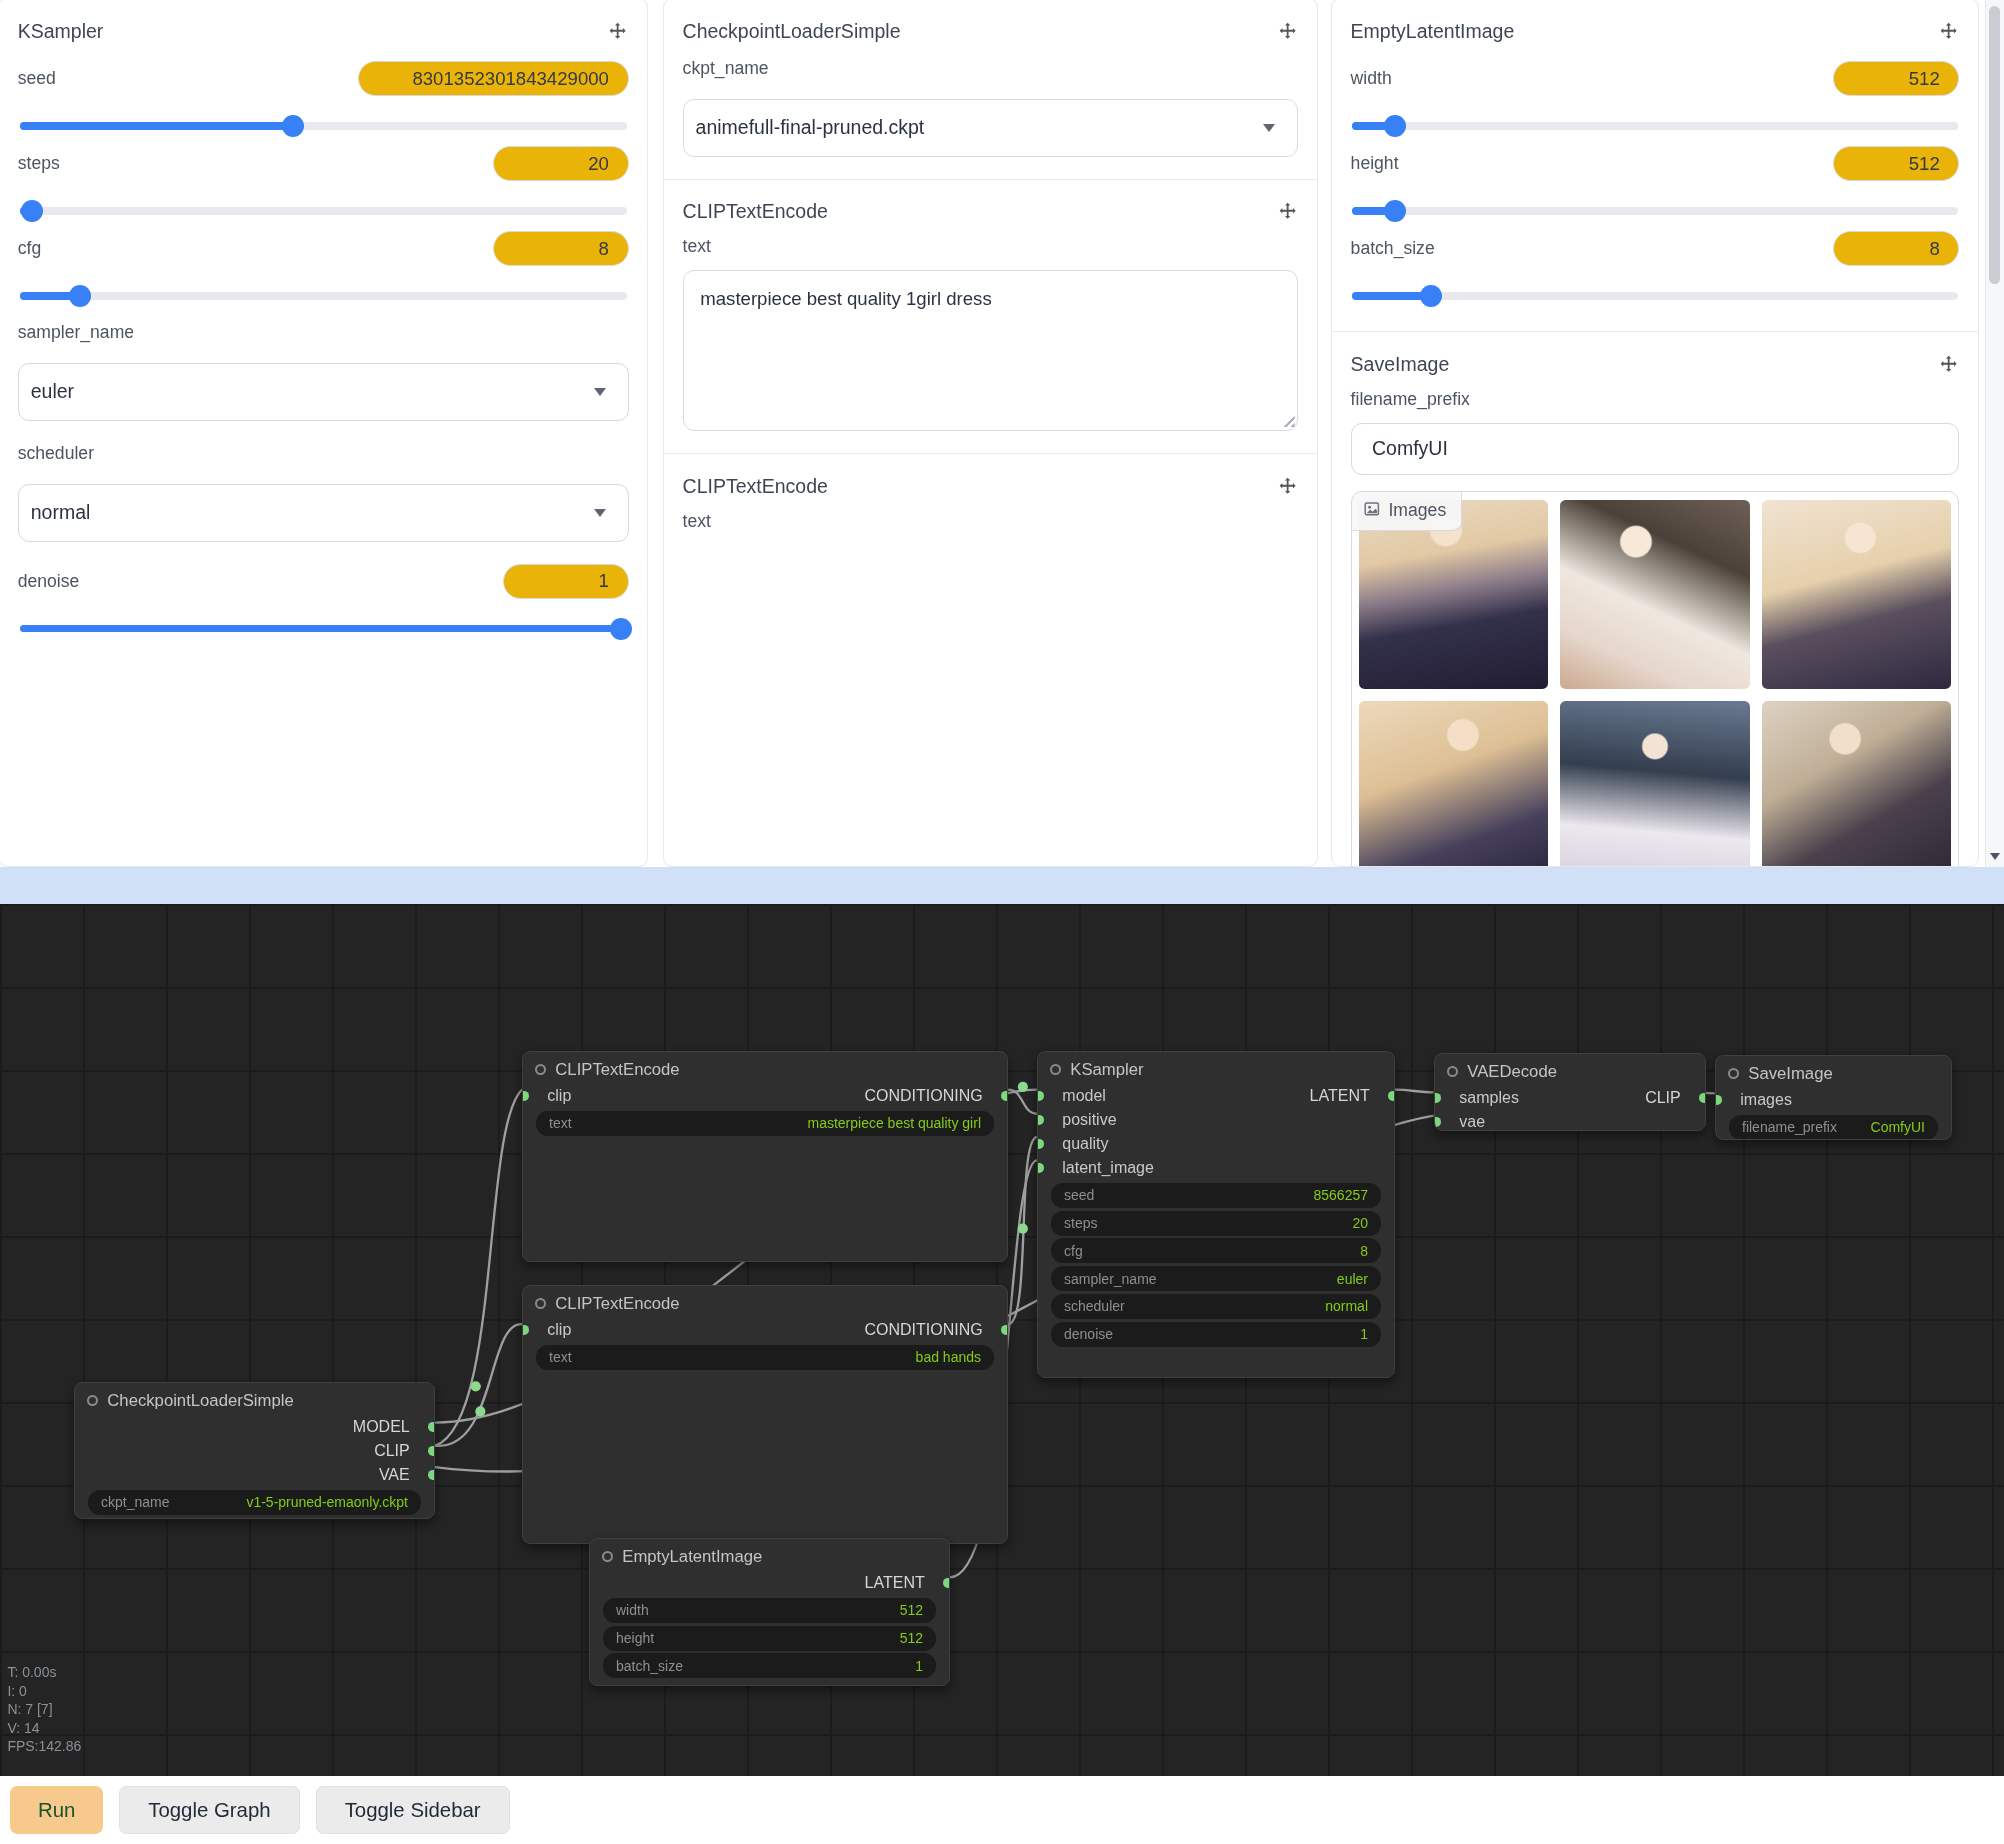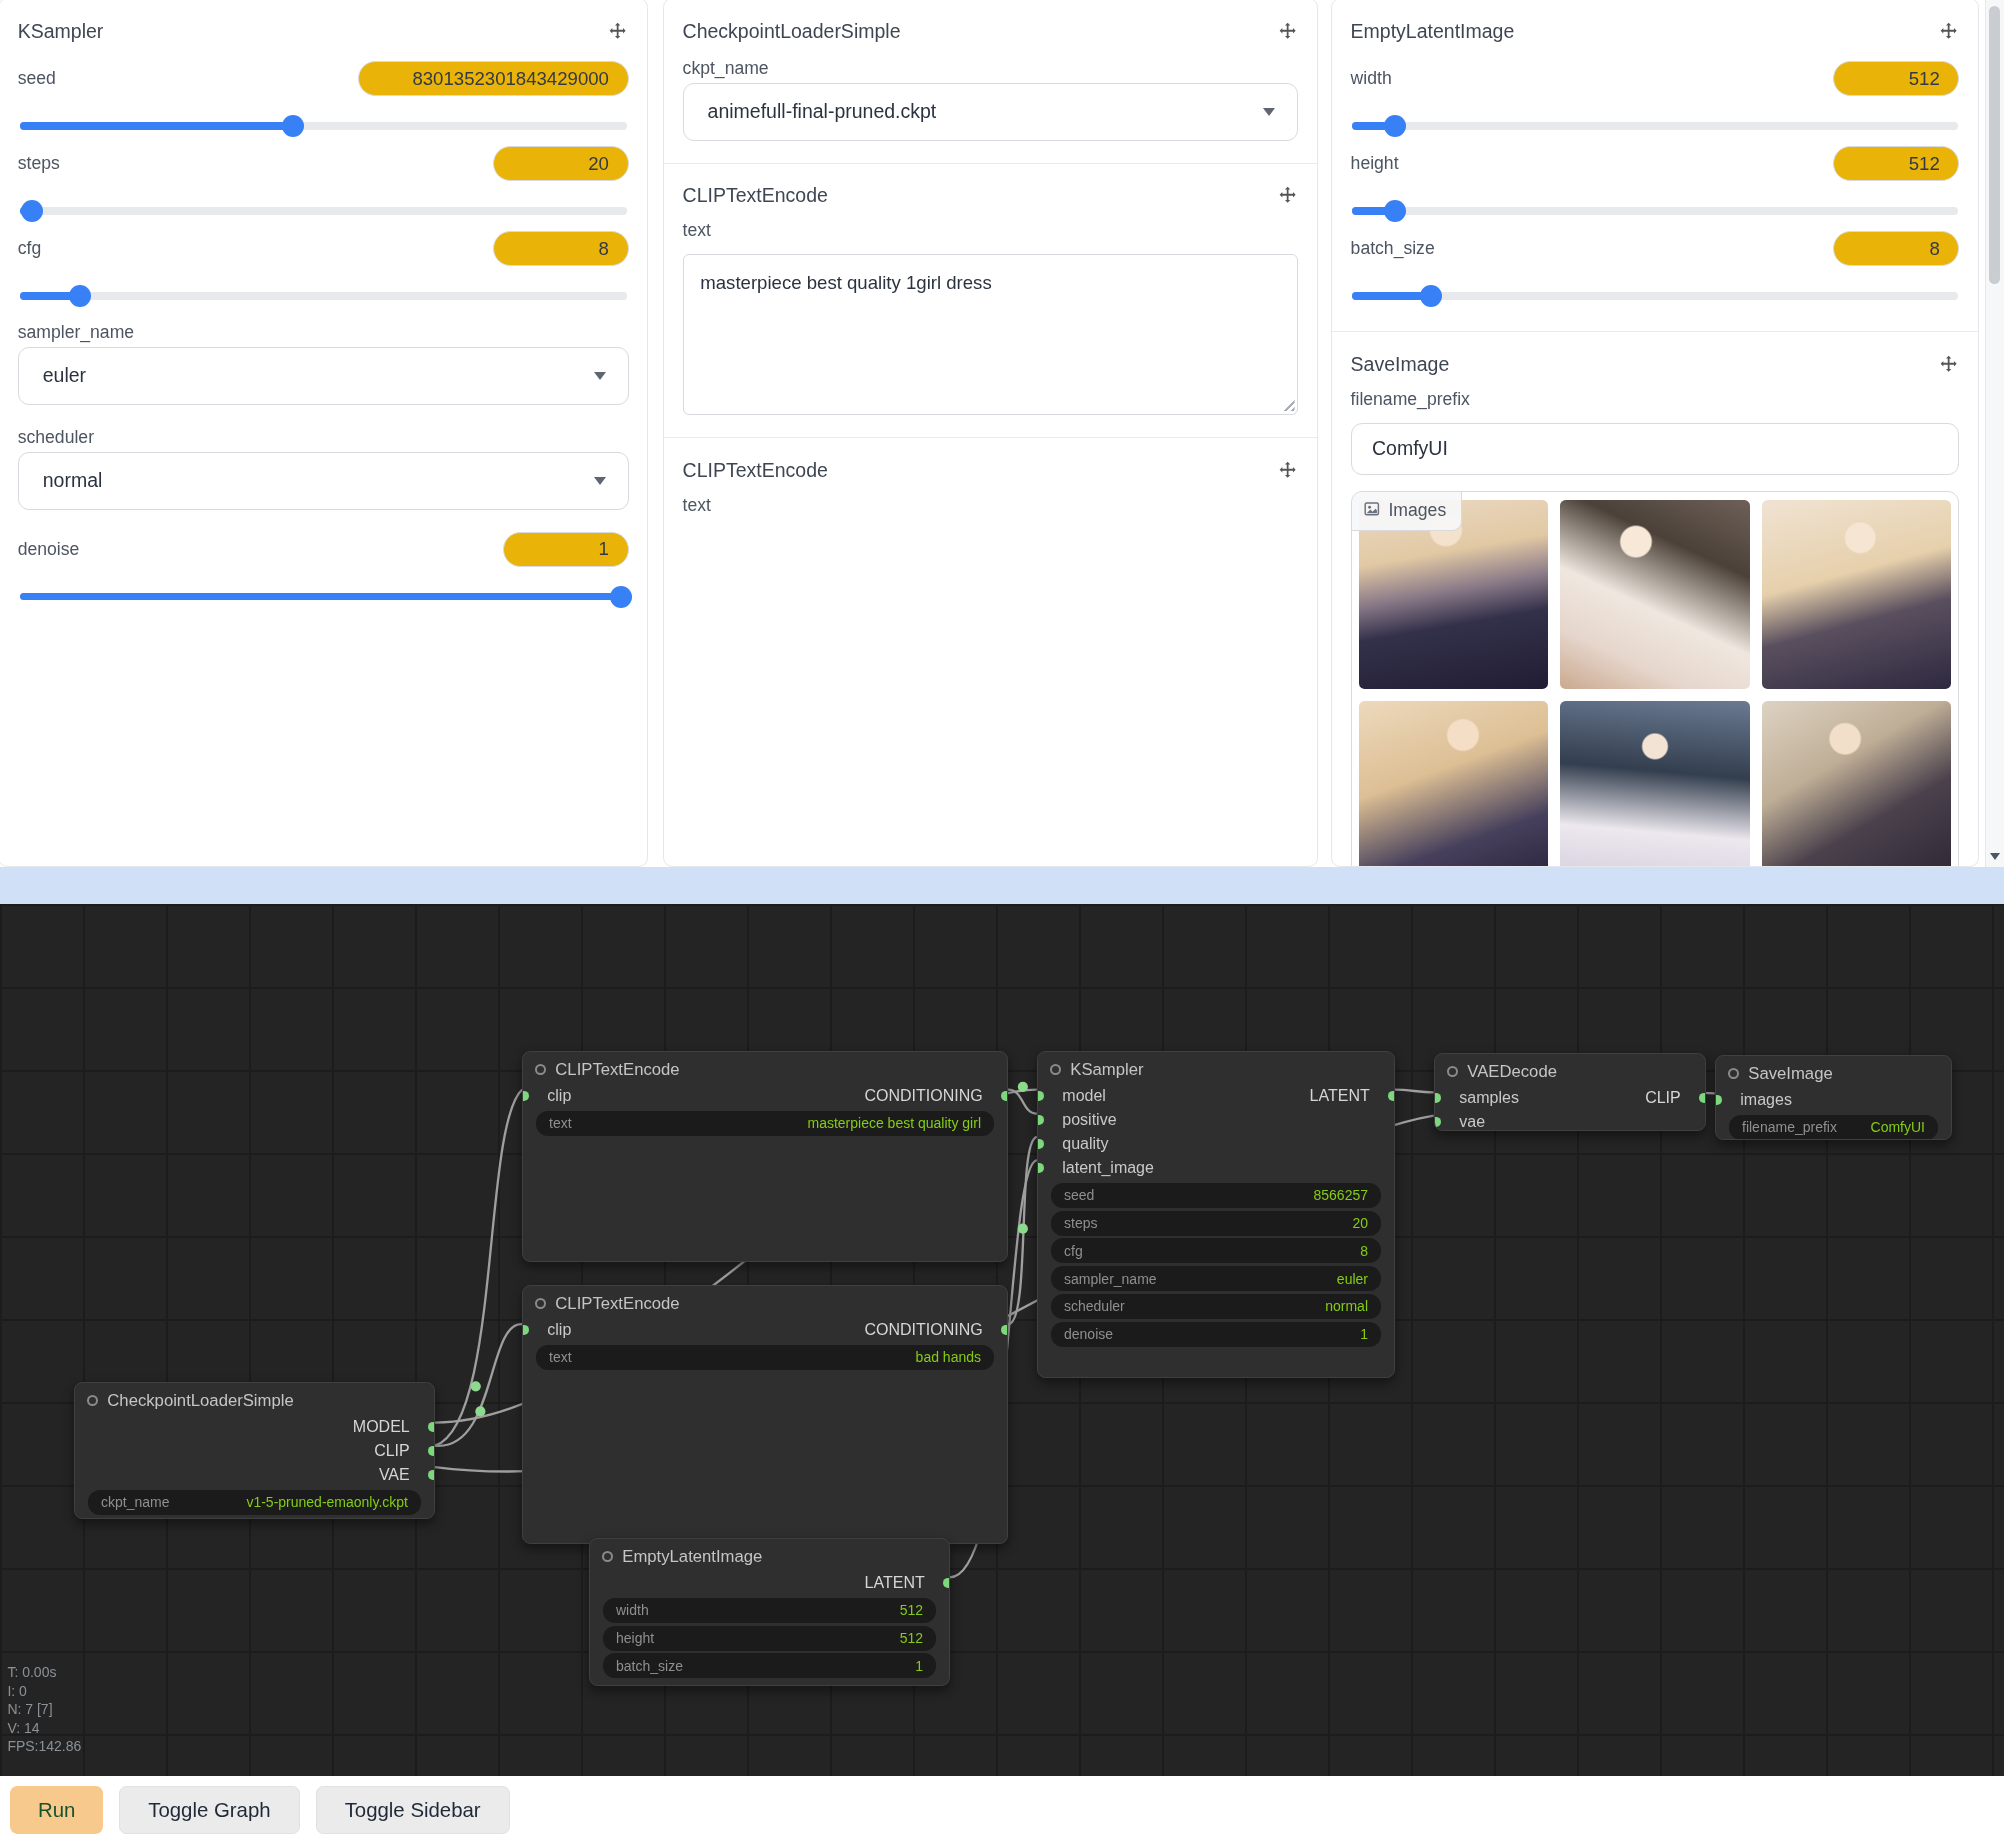--- a/index.html
+++ b/index.html
@@ -19,23 +19,23 @@
   .move-icon{cursor:move;display:flex}
   .field-row{display:flex;justify-content:space-between;align-items:center;margin-top:16.7px}
   .field-label{font-size:17.6px;color:#4d5562}
   .num-input{border:0.9px solid #d8dae0;border-radius:9275px;height:35px;display:flex;align-items:center;justify-content:flex-end;padding:0 18.6px;font-size:18.6px;color:#333a46;background:#eab308}
   .w-seed{width:271px}
   .w-sm{width:136px}
   .w-xs{width:126px}
   .slider{position:relative;height:7.4px;background:#e8e9ed;border-radius:3.7px;margin:26px 1.9px 9.3px}
   .slider-fill{position:absolute;left:0;top:0;bottom:0;background:#3880f6;border-radius:3.7px}
   .slider-thumb{position:absolute;top:50%;width:22px;height:22px;background:#3880f6;border-radius:50%;transform:translate(-50%,-50%)}
-  .select{position:relative;border:0.9px solid #d8dae0;border-radius:11px;height:58px;display:flex;align-items:center;padding:0 24px;font-size:19.5px;color:#2b3340;margin-top:4px;background:#fff}
+  .select{position:relative;border:0.9px solid #d8dae0;border-radius:11px;height:58px;display:flex;align-items:center;padding:0 12px;font-size:19.5px;color:#2b3340;margin-top:20px;background:#fff}
   .select .caret{position:absolute;right:22px;top:50%;transform:translateY(-50%);width:0;height:0;border-left:6.5px solid transparent;border-right:6.5px solid transparent;border-top:8.3px solid #5f6672}
-  .textarea{border:0.9px solid #d8dae0;border-radius:6px;min-height:161px;padding:15px 16.7px;font-size:18.6px;line-height:1.35;color:#2b3340;position:relative;margin-top:13px}
+  .textarea{border:0.9px solid #d8dae0;border-radius:11px;min-height:161px;padding:15px 16.7px;font-size:18.6px;line-height:1.35;color:#2b3340;position:relative;margin-top:13px}
   .textarea::after{content:"";position:absolute;right:2.8px;bottom:2.8px;width:14px;height:14px;background:repeating-linear-gradient(135deg,transparent 0 2.8px,#a9adb5 2.8px 4.6px);clip-path:polygon(100% 0,100% 100%,0 100%)}
   .squiggle{text-decoration:underline wavy #e53935;text-decoration-thickness:1.9px;text-underline-offset:3.7px}
   .text-input{border:0.9px solid #d8dae0;border-radius:11px;height:52px;display:flex;align-items:center;padding:0 20.4px;font-size:19.5px;color:#2b3340;margin-top:13px}
   .images-box{border:0.9px solid #d8dae0;border-radius:11px;margin-top:16.7px;position:relative;padding:7.4px;overflow:hidden}
   .images-tab{position:absolute;left:0;top:0;z-index:2;display:flex;align-items:center;gap:8.3px;padding:7.4px 15px 7.4px 11px;background:rgba(246,247,249,.92);border-right:0.9px solid #d8dae0;border-bottom:0.9px solid #d8dae0;border-radius:10.2px 0 9.3px 0;font-size:17.6px;color:#4d5562}
   .thumb-grid{display:grid;grid-template-columns:repeat(3,1fr);gap:12px}
   .thumb{aspect-ratio:1/1;border-radius:5.6px;background-size:cover}
   .t1{background:radial-gradient(circle at 46% 16%,#f4e2cd 0 8%,transparent 9%),linear-gradient(170deg,#ead9c4 0%,#e2c9a4 30%,#8a7a88 48%,#33304a 64%,#201d33 100%)}
   .t2{background:radial-gradient(circle at 40% 22%,#f7e8d8 0 8%,transparent 9%),linear-gradient(205deg,#6e6058 0%,#4b4138 28%,#efe7df 56%,#e6d6cc 78%,#caa98f 100%)}
   .t3{background:radial-gradient(circle at 52% 20%,#f6e5d2 0 8%,transparent 9%),linear-gradient(165deg,#f0e3d2 0%,#e6d0ac 40%,#5a4f5e 62%,#2e2940 100%)}

